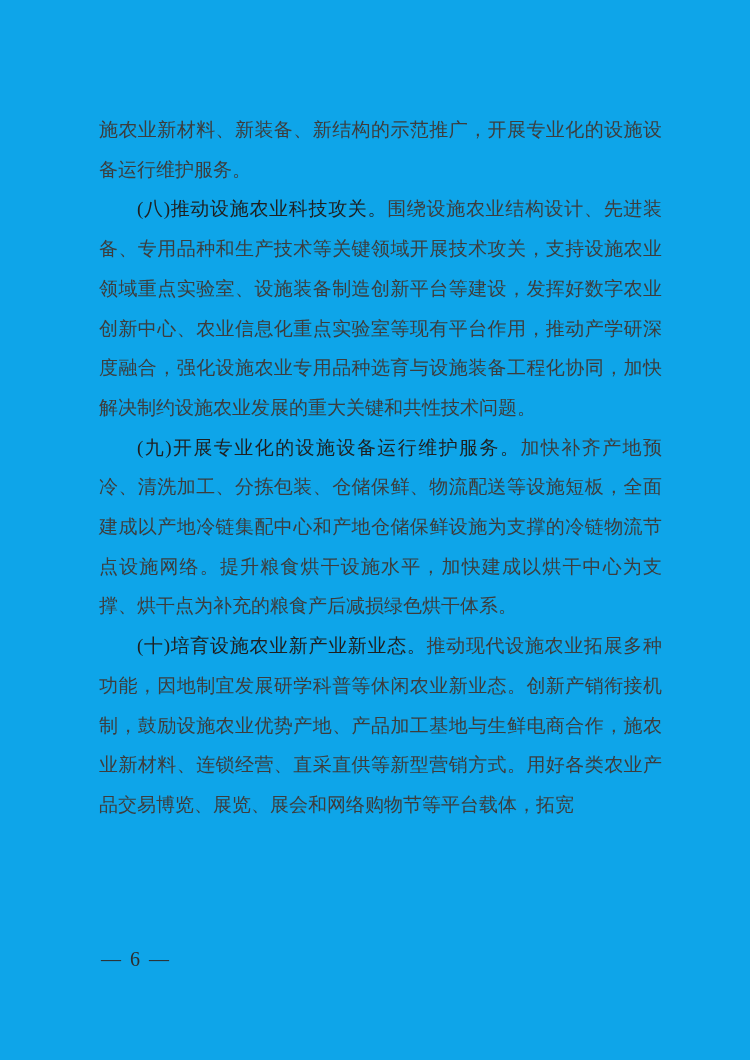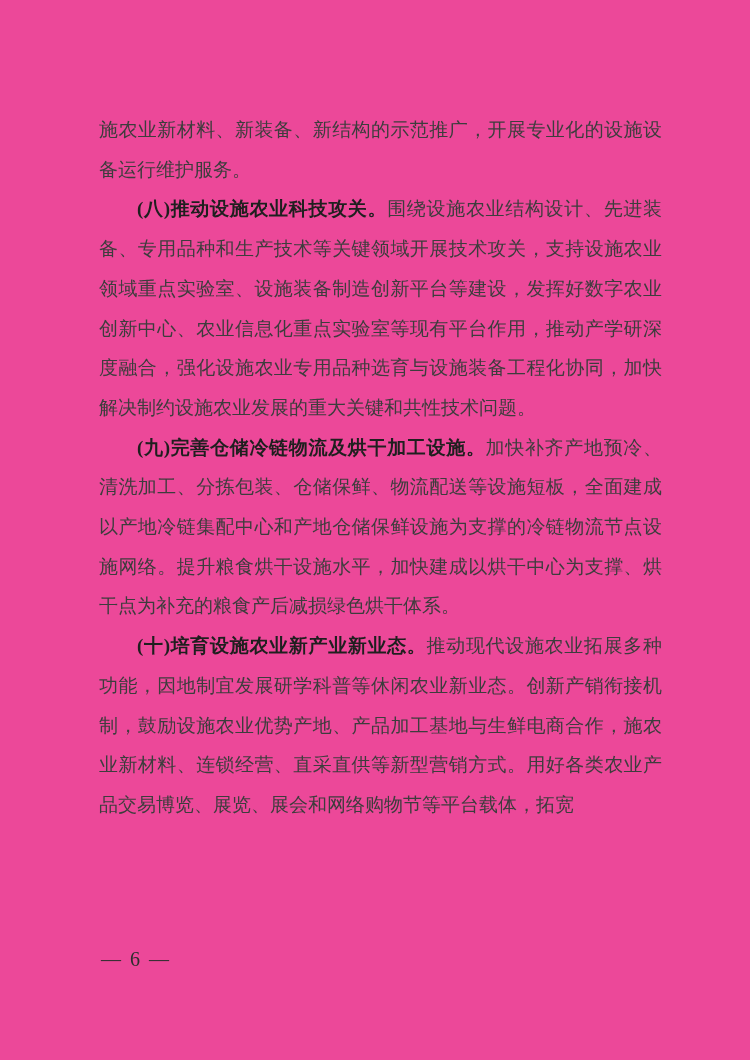--- a/index.html
+++ b/index.html
@@ -2,21 +2,21 @@
 <html><head>
 <meta charset="utf-8">
 <style>
   html, body { margin: 0; padding: 0; }
   body { background: #ffffff; }
 
   .page {
     position: relative;
     width: 750px;
     height: 1060px;
-    background: #ec4899;
+    background: #0ea5e9;
     font-family: "Liberation Serif", "DejaVu Serif", serif;
     color: #3d3d3d;
     overflow: hidden;
   }
 
   .content {
     position: absolute;
     left: 99px;
     top: 110px;
     width: 563px;
@@ -27,21 +27,21 @@
     font-size: 19px;
     line-height: 39.7px;
     text-align: justify;
     text-justify: inter-ideograph;
     color: #3d3d3d;
   }
 
   p.body-para.indent { text-indent: 38px; }
 
   p.body-para .lead {
-    font-weight: bold;
+    font-weight: normal;
     color: #1f1f1f;
   }
 
   h2.section-heading {
     margin: 0;
     font-family: "Liberation Sans", "DejaVu Sans", sans-serif;
     font-size: 21px;
     font-weight: bold;
     line-height: 39.7px;
     color: #1a1a1a;
@@ -63,21 +63,21 @@
 
 <div class="page">
   <div class="content">
 
     <p class="body-para"><span>施农业新材料、新装备、新结构的示范推广，开展专业化的设施设备运行维护服务。</span></p>
 
     <p class="body-para indent"><span class="lead">(八)推动设施农业科技攻关。</span><span>围绕设施农业结构设计、先进装备、专用品种和生产技术等关键领域开展技术攻关，支持设施农业领域重点实验室、设施装备制造创新平台等建设，发挥好数字农业创新中心、农业信息化重点实验室等现有平台作用，推动产学研深度融合，强化设施农业专用品种选育与设施装备工程化协同，加快解决制约设施农业发展的重大关键和共性技术问题。</span></p>
 
 
 
-    <p class="body-para indent"><span class="lead">(九)完善仓储冷链物流及烘干加工设施。</span><span>加快补齐产地预冷、清洗加工、分拣包装、仓储保鲜、物流配送等设施短板，全面建成以产地冷链集配中心和产地仓储保鲜设施为支撑的冷链物流节点设施网络。提升粮食烘干设施水平，加快建成以烘干中心为支撑、烘干点为补充的粮食产后减损绿色烘干体系。</span></p>
+    <p class="body-para indent"><span class="lead">(九)开展专业化的设施设备运行维护服务。</span><span>加快补齐产地预冷、清洗加工、分拣包装、仓储保鲜、物流配送等设施短板，全面建成以产地冷链集配中心和产地仓储保鲜设施为支撑的冷链物流节点设施网络。提升粮食烘干设施水平，加快建成以烘干中心为支撑、烘干点为补充的粮食产后减损绿色烘干体系。</span></p>
 
     <p class="body-para indent"><span class="lead">(十)培育设施农业新产业新业态。</span><span>推动现代设施农业拓展多种功能，因地制宜发展研学科普等休闲农业新业态。创新产销衔接机制，鼓励设施农业优势产地、产品加工基地与生鲜电商合作，施农业新材料、连锁经营、直采直供等新型营销方式。用好各类农业产品交易博览、展览、展会和网络购物节等平台载体，拓宽</span></p>
 
   </div>
 
   <div class="footer">
     <span>— 6 —</span>
   </div>
 </div>
 

